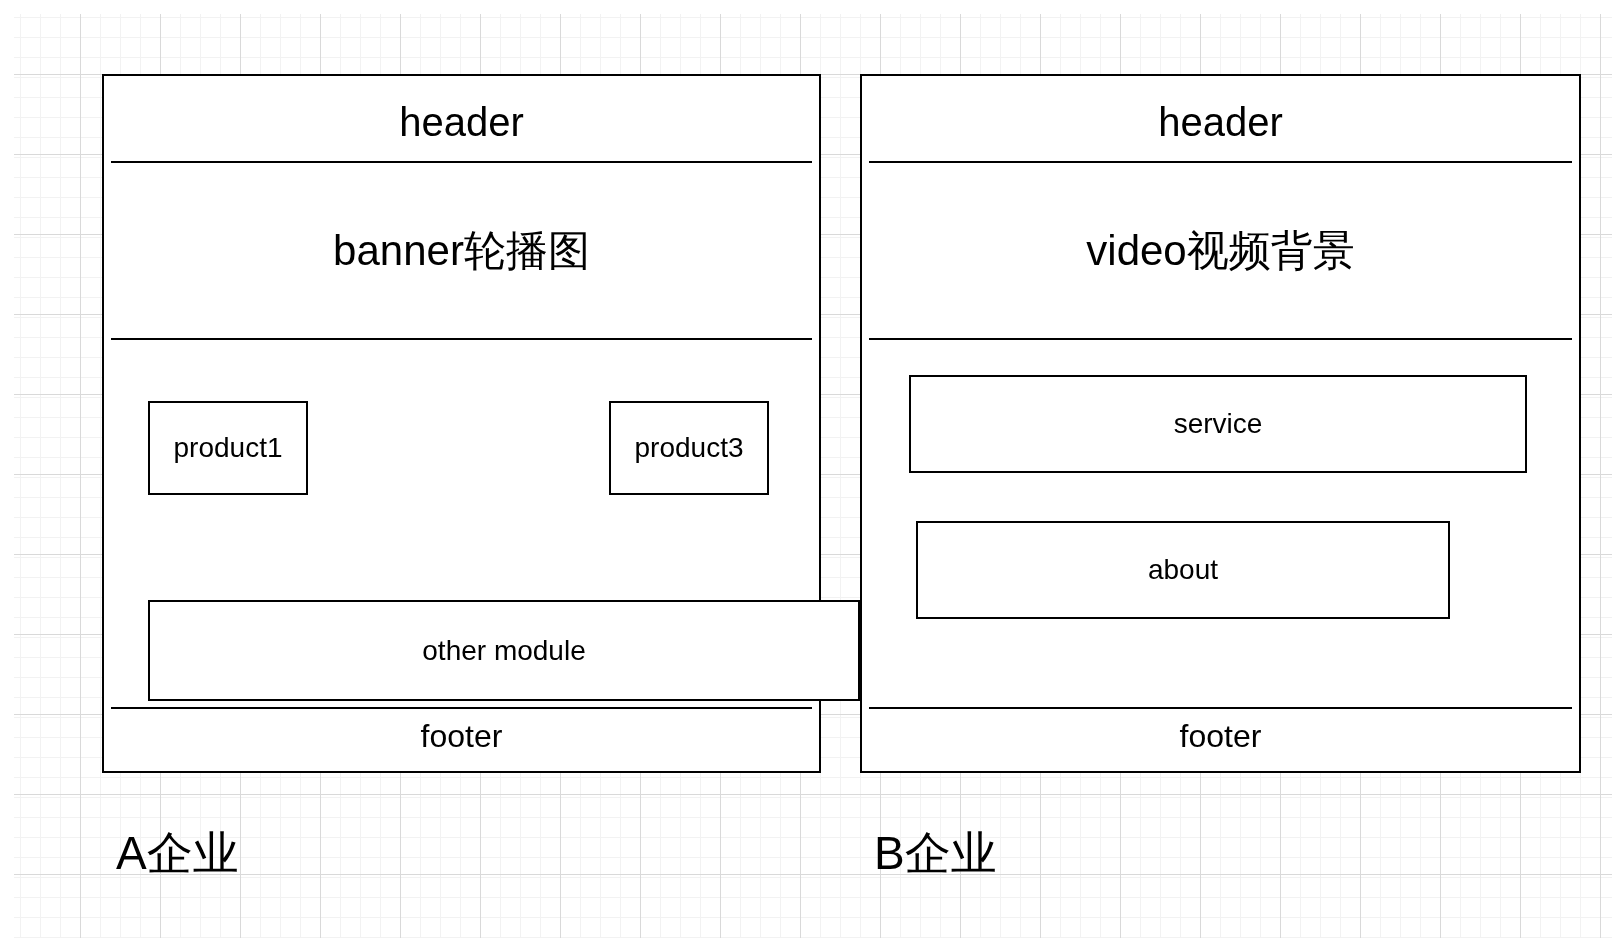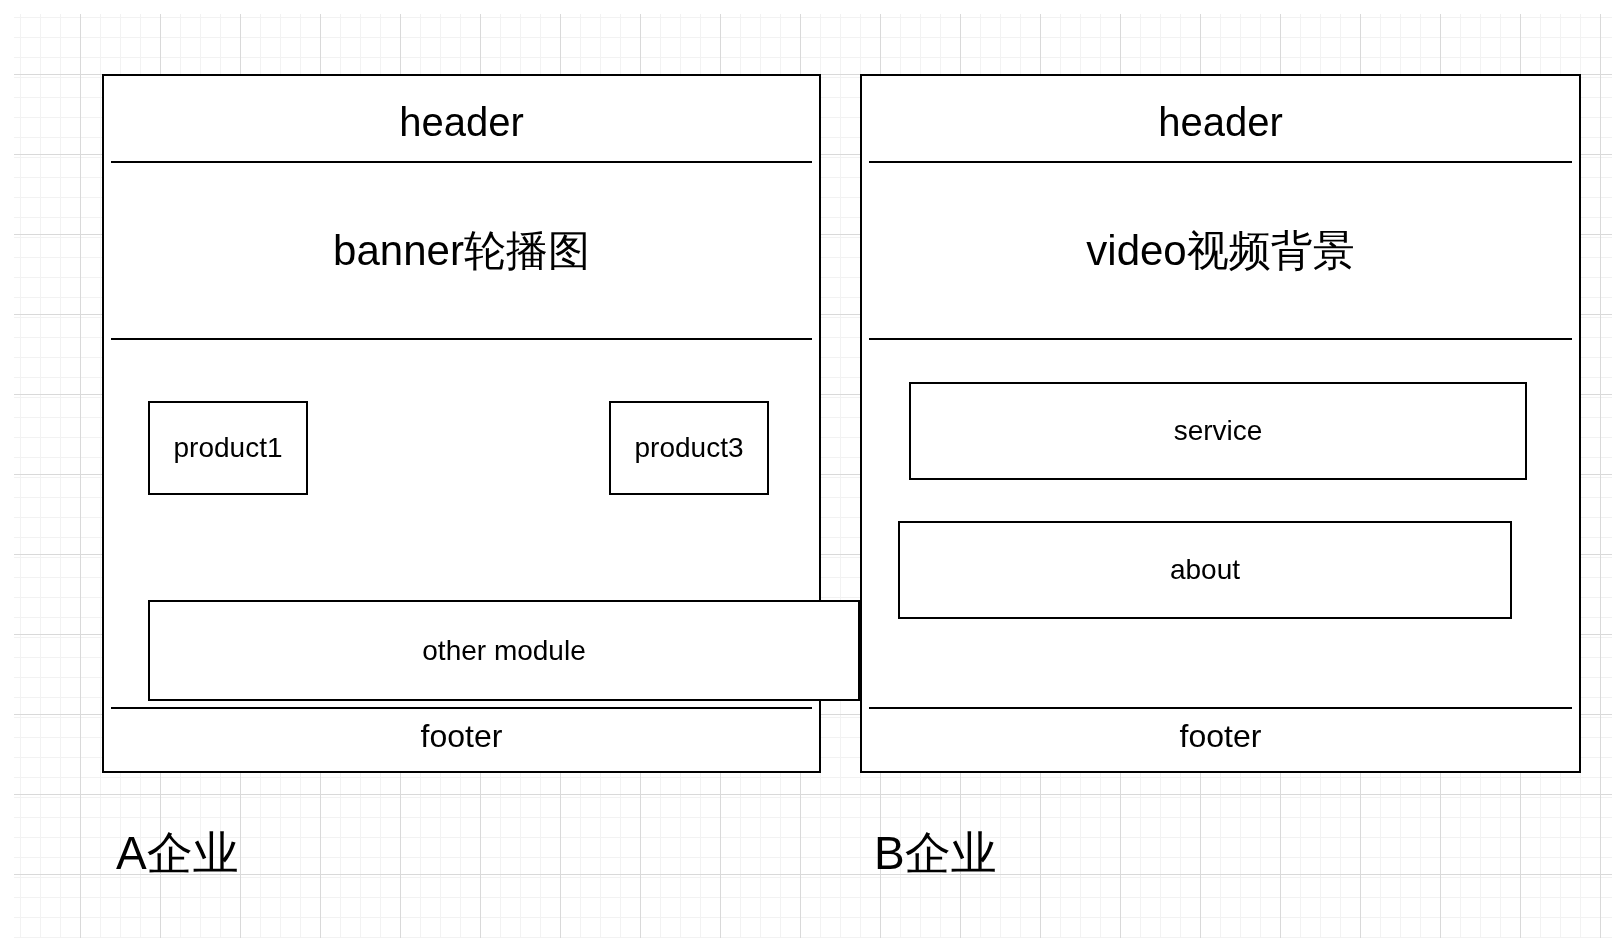--- a/index.html
+++ b/index.html
@@ -62,22 +62,22 @@
     background: #ffffff;
     border: 2px solid #000;
     display: flex; align-items: center; justify-content: center;
     font-size: 28px;
   }
   .product-box { top: 61px; width: 160px; height: 94px; }
   .product-1 { left: 37px; }
   .product-2 { left: 267px; }
   .product-3 { left: 498px; }
   .other-box  { left: 37px; top: 260px; width: 712px; height: 101px; }
-  .service-box { left: 40px; top: 42px;  width: 618px; height: 98px; }
-  .about-box   { left: 29px; top: 181px; width: 614px; height: 98px; text-align: center; }
+  .service-box { left: 40px; top: 35px;  width: 618px; height: 98px; }
+  .about-box   { left: 47px; top: 181px; width: 534px; height: 98px; text-align: center; }
   .caption {
     position: absolute;
     top: 800px;
     height: 80px;
     display: flex; align-items: center; justify-content: flex-start;
     font-size: 46px;
   }
   .caption-a { left: 88px;  width: 719px; }
   .caption-b { left: 846px; width: 721px; }
 </style>

